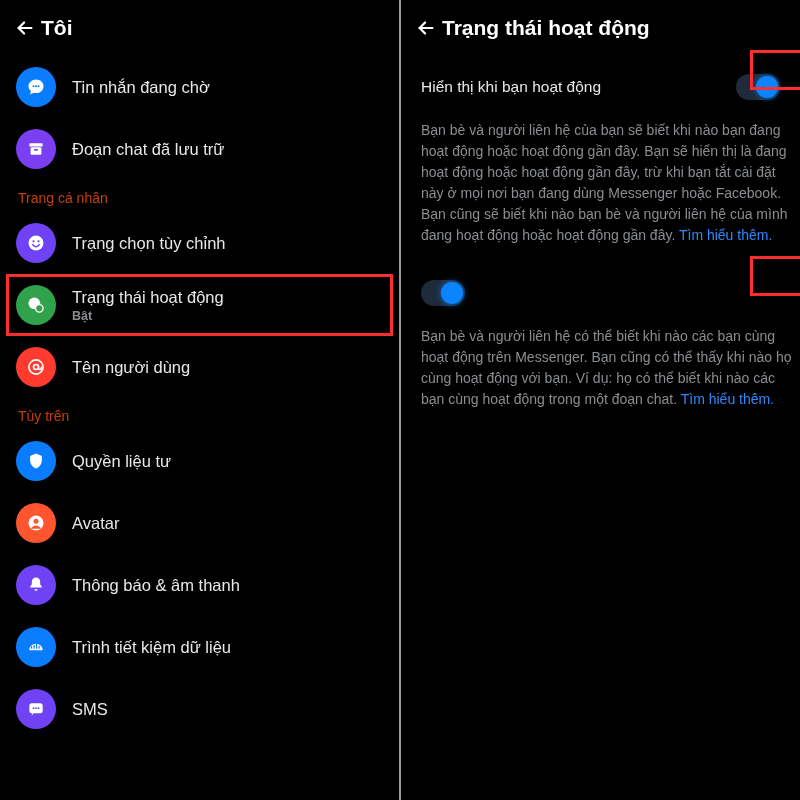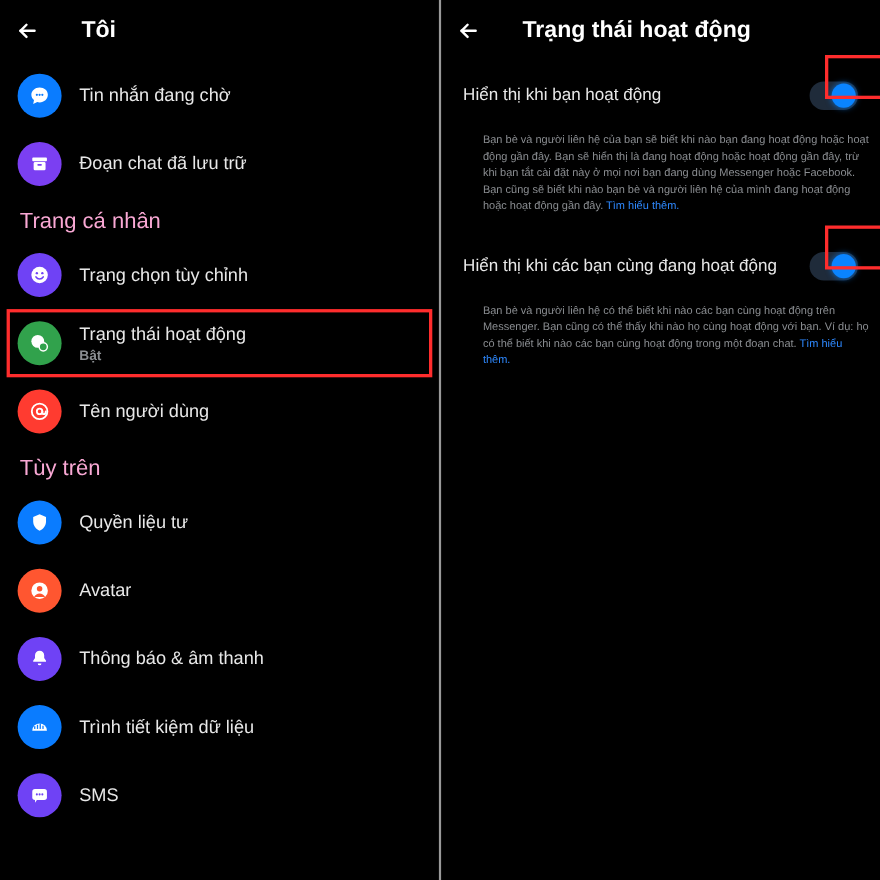--- a/index.html
+++ b/index.html
@@ -4,26 +4,26 @@
 <style>
   * { box-sizing: border-box; margin: 0; padding: 0; }
   html, body { width: 800px; height: 800px; background: #888; font-family: -apple-system, Helvetica, Arial, sans-serif; }
   .stage {
     width: 800px; height: 800px; display: flex; gap: 2px; background: #999;
   }
   .screen {
     flex: 1 1 50%; background: #000; color: #e6e6e6; overflow: hidden; position: relative;
   }
   .header {
-    display: flex; align-items: center; height: 56px; padding: 0 14px; gap: 38px;
+    display: flex; align-items: center; height: 56px; padding: 0 14px; gap: 5px;
   }
   .back-arrow { width: 22px; height: 22px; color: #fff; display:flex; align-items:center; }
   .title { color: #fff; font-size: 21px; font-weight: 600; }
   .section-label {
-    color: #f9a8d4; font-size: 20px; padding: 10px 18px 6px 18px;
+    color: #c2410c; font-size: 14px; padding: 10px 18px 6px 18px;
   }
   .row {
     display: flex; align-items: center; padding: 10px 16px; gap: 16px; min-height: 62px;
     position: relative;
   }
   .icon-circle {
     width: 40px; height: 40px; border-radius: 50%; display:flex; align-items:center; justify-content:center;
     flex: 0 0 40px;
   }
   .bg-blue   { background: #0a7cff; }
@@ -47,21 +47,21 @@
   .toggle {
     width:44px; height:26px; background:#3a3b3c; border-radius:13px; position:relative; flex:0 0 44px;
   }
   .toggle.on { background:#1f2b3a; }
   .toggle .knob {
     position:absolute; top:2px; width:22px; height:22px; border-radius:50%; background:#0a84ff;
     box-shadow: 0 0 6px rgba(10,132,255,0.8);
   }
   .toggle.on .knob { right:2px; }
   .desc {
-    color:#8a8d91; font-size:10px; line-height:1.5; padding: 14px 8px 6px 20px; margin-left: 18px;
+    color:#8a8d91; font-size:14px; line-height:1.5; padding: 14px 8px 6px 20px;
   }
   .link { color:#2e89ff; }
   .toggle-highlight {
     position:absolute; border:3px solid #ff2d2d; pointer-events:none;
   }
   svg { display:block; }
 </style>
 </head>
 <body>
 
@@ -251,21 +251,20 @@
           </div>
       </div>
       <div class="toggle-highlight" style="right:-4px; top:-6px; width:54px; height:40px;"></div>
     </div>
     <div class="desc">
       <span>Bạn bè và người liên hệ của bạn sẽ biết khi nào bạn đang hoạt động hoặc hoạt động gần đây. Bạn sẽ hiển thị là đang hoạt động hoặc hoạt động gần đây, trừ khi bạn tắt cài đặt này ở mọi nơi bạn đang dùng Messenger hoặc Facebook. Bạn cũng sẽ biết khi nào bạn bè và người liên hệ của mình đang hoạt động hoặc hoạt động gần đây. </span><span class="link">Tìm hiểu thêm.</span>
     </div>
 
     <div class="setting-block" style="position:relative; margin-top:10px;">
       <div class="setting-row">
-        <div class="setting-title">Hiển thị khi các bạn cùng đang hoạt động</div>
         <div class="toggle on">
             <div class="knob"></div>
           </div>
       </div>
       <div class="toggle-highlight" style="right:-4px; top:-6px; width:54px; height:40px;"></div>
     </div>
     <div class="desc">
       <span>Bạn bè và người liên hệ có thể biết khi nào các bạn cùng hoạt động trên Messenger. Bạn cũng có thể thấy khi nào họ cùng hoạt động với bạn. Ví dụ: họ có thể biết khi nào các bạn cùng hoạt động trong một đoạn chat. </span><span class="link">Tìm hiểu thêm.</span>
     </div>
   </div>

